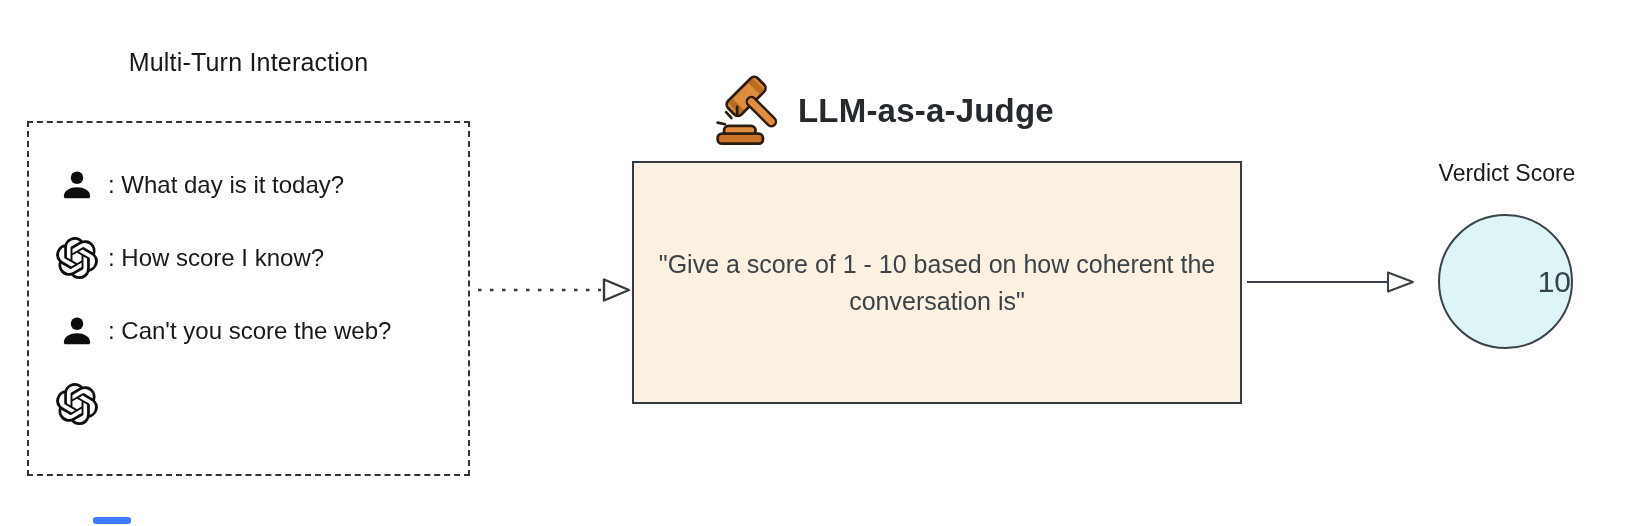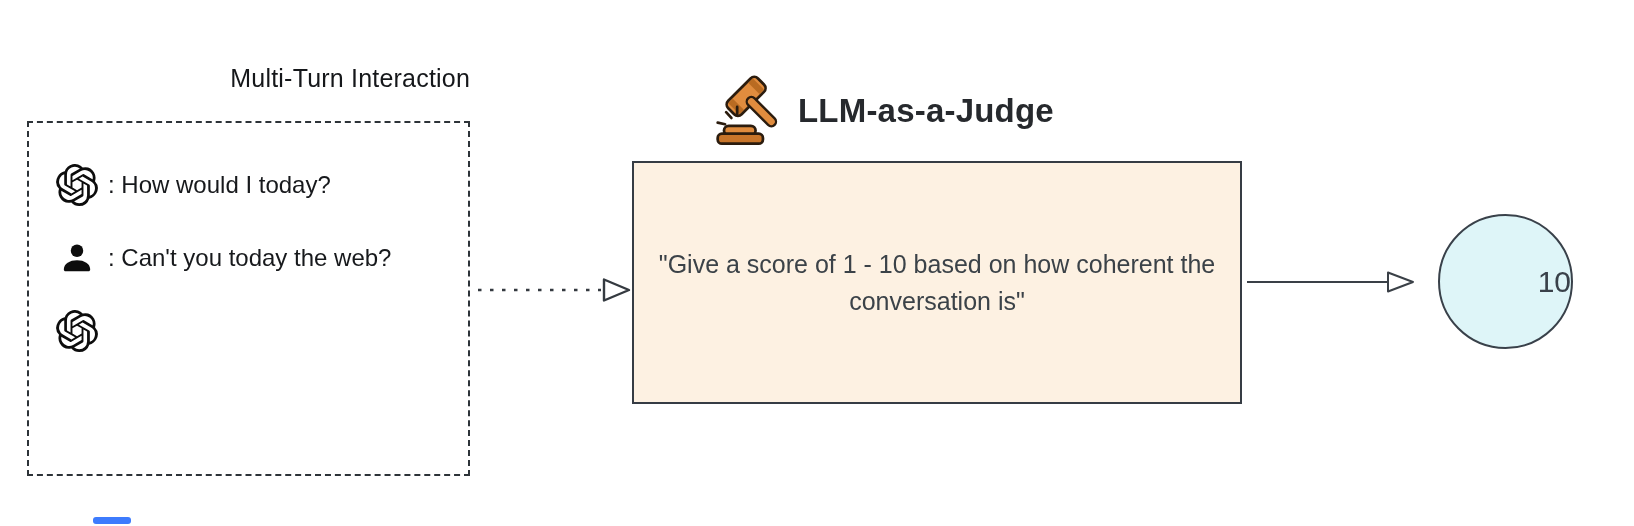--- a/index.html
+++ b/index.html
@@ -2,21 +2,21 @@
 <html><head>
 <meta charset="utf-8">
 <style>
   html,body{margin:0;padding:0;background:#ffffff;}
   .canvas{
     position:relative;width:1634px;height:526px;background:#ffffff;
     font-family:"Liberation Sans",sans-serif;color:#1c1f22;overflow:hidden;
   }
   
   .mt-title{
-    position:absolute;left:27px;top:64px;width:443px;text-align:right;
+    position:absolute;left:27px;top:48px;width:443px;text-align:center;
     font-size:25px;font-weight:500;color:#15171a;letter-spacing:.2px;
   }
   .mt-box{
     position:absolute;left:27px;top:121px;width:443px;height:355px;
     border:2px dashed #2d3338;box-sizing:border-box;
     display:flex;flex-direction:column;padding:40px 0 0 26px;gap:29px;
   }
   .mt-row{display:flex;align-items:center;height:44px;gap:9px;}
   .mt-ico{width:44px;display:flex;justify-content:center;align-items:center;flex:0 0 44px;}
   .mt-text{font-size:24px;color:#17191c;white-space:nowrap;}
@@ -52,38 +52,47 @@
 </style>
 </head>
 <body>
 
 <div class="canvas">
 
   <div class="mt-title">Multi-Turn Interaction</div>
 
   <div class="mt-box">
 
+    <div class="mt-row">
+      <span class="mt-ico">
+        <svg width="34" height="34" viewBox="0 0 24 24" fill="#0d0d0d">
+          <circle cx="12" cy="6.9" r="4.4"></circle>
+          <path d="M2.7 20.1c0-4.1 4.2-6.5 9.3-6.5s9.3 2.4 9.3 6.5c0 .7-.55 1.3-1.25 1.3H3.95c-.7 0-1.25-.6-1.25-1.3z"></path>
+        </svg>
+      </span>
+      <span class="mt-text">: What day is it today?</span>
+    </div>
 
     <div class="mt-row">
       <span class="mt-ico">
         <svg width="42" height="42" viewBox="0 0 24 24" fill="#0d0d0d">
           <path d="M22.2819 9.8211a5.9847 5.9847 0 0 0-.5157-4.9108 6.0462 6.0462 0 0 0-6.5098-2.9A6.0651 6.0651 0 0 0 4.9807 4.1818a5.9847 5.9847 0 0 0-3.9977 2.9 6.0462 6.0462 0 0 0 .7427 7.0966 5.98 5.98 0 0 0 .511 4.9107 6.051 6.051 0 0 0 6.5146 2.9001A5.9847 5.9847 0 0 0 13.2599 24a6.0557 6.0557 0 0 0 5.7718-4.2058 5.9894 5.9894 0 0 0 3.9977-2.9001 6.0557 6.0557 0 0 0-.7475-7.073zM13.2599 22.4301a4.4755 4.4755 0 0 1-2.8764-1.0408l.1419-.0804 4.7783-2.7582a.7948.7948 0 0 0 .3927-.6813v-6.7369l2.02 1.1686a.071.071 0 0 1 .038.052v5.5826a4.504 4.504 0 0 1-4.4945 4.4944zm-9.6607-4.1254a4.4708 4.4708 0 0 1-.5346-3.0137l.142.0852 4.783 2.7582a.7712.7712 0 0 0 .7806 0l5.8428-3.3685v2.3324a.0804.0804 0 0 1-.0332.0615L9.74 19.9502a4.4992 4.4992 0 0 1-6.1408-1.6464zM2.3408 7.8956a4.485 4.485 0 0 1 2.3655-1.9728V11.6a.7664.7664 0 0 0 .3879.6765l5.8144 3.3543-2.0201 1.1685a.0757.0757 0 0 1-.071 0l-4.8303-2.7865A4.504 4.504 0 0 1 2.3408 7.8956zm16.5963 3.8558L13.1038 8.364 15.1192 7.2a.0757.0757 0 0 1 .071 0l4.8303 2.7913a4.4944 4.4944 0 0 1-.6765 8.1042v-5.6772a.79.79 0 0 0-.407-.667zm2.0107-3.0231l-.142-.0852-4.7735-2.7818a.7759.7759 0 0 0-.7854 0L9.409 9.2297V6.8974a.0662.0662 0 0 1 .0284-.0615l4.8303-2.7866a4.4992 4.4992 0 0 1 6.6802 4.66zM8.3065 12.863l-2.02-1.1638a.0804.0804 0 0 1-.038-.0567V6.0742a4.4992 4.4992 0 0 1 7.3757-3.4537l-.142.0805L8.704 5.459a.7948.7948 0 0 0-.3927.6813zm1.0976-2.3654l2.602-1.4998 2.6069 1.4998v2.9994l-2.5974 1.4997-2.6067-1.4997z"></path>
         </svg>
       </span>
-      <span class="mt-text">: How would I today?</span>
+      <span class="mt-text">: How score I know?</span>
     </div>
 
     <div class="mt-row">
       <span class="mt-ico">
         <svg width="34" height="34" viewBox="0 0 24 24" fill="#0d0d0d">
           <circle cx="12" cy="6.9" r="4.4"></circle>
           <path d="M2.7 20.1c0-4.1 4.2-6.5 9.3-6.5s9.3 2.4 9.3 6.5c0 .7-.55 1.3-1.25 1.3H3.95c-.7 0-1.25-.6-1.25-1.3z"></path>
         </svg>
       </span>
-      <span class="mt-text">: Can't you today the web?</span>
+      <span class="mt-text">: Can't you score the web?</span>
     </div>
 
     <div class="mt-row">
       <span class="mt-ico">
         <svg width="42" height="42" viewBox="0 0 24 24" fill="#0d0d0d">
           <path d="M22.2819 9.8211a5.9847 5.9847 0 0 0-.5157-4.9108 6.0462 6.0462 0 0 0-6.5098-2.9A6.0651 6.0651 0 0 0 4.9807 4.1818a5.9847 5.9847 0 0 0-3.9977 2.9 6.0462 6.0462 0 0 0 .7427 7.0966 5.98 5.98 0 0 0 .511 4.9107 6.051 6.051 0 0 0 6.5146 2.9001A5.9847 5.9847 0 0 0 13.2599 24a6.0557 6.0557 0 0 0 5.7718-4.2058 5.9894 5.9894 0 0 0 3.9977-2.9001 6.0557 6.0557 0 0 0-.7475-7.073zM13.2599 22.4301a4.4755 4.4755 0 0 1-2.8764-1.0408l.1419-.0804 4.7783-2.7582a.7948.7948 0 0 0 .3927-.6813v-6.7369l2.02 1.1686a.071.071 0 0 1 .038.052v5.5826a4.504 4.504 0 0 1-4.4945 4.4944zm-9.6607-4.1254a4.4708 4.4708 0 0 1-.5346-3.0137l.142.0852 4.783 2.7582a.7712.7712 0 0 0 .7806 0l5.8428-3.3685v2.3324a.0804.0804 0 0 1-.0332.0615L9.74 19.9502a4.4992 4.4992 0 0 1-6.1408-1.6464zM2.3408 7.8956a4.485 4.485 0 0 1 2.3655-1.9728V11.6a.7664.7664 0 0 0 .3879.6765l5.8144 3.3543-2.0201 1.1685a.0757.0757 0 0 1-.071 0l-4.8303-2.7865A4.504 4.504 0 0 1 2.3408 7.8956zm16.5963 3.8558L13.1038 8.364 15.1192 7.2a.0757.0757 0 0 1 .071 0l4.8303 2.7913a4.4944 4.4944 0 0 1-.6765 8.1042v-5.6772a.79.79 0 0 0-.407-.667zm2.0107-3.0231l-.142-.0852-4.7735-2.7818a.7759.7759 0 0 0-.7854 0L9.409 9.2297V6.8974a.0662.0662 0 0 1 .0284-.0615l4.8303-2.7866a4.4992 4.4992 0 0 1 6.6802 4.66zM8.3065 12.863l-2.02-1.1638a.0804.0804 0 0 1-.038-.0567V6.0742a4.4992 4.4992 0 0 1 7.3757-3.4537l-.142.0805L8.704 5.459a.7948.7948 0 0 0-.3927.6813zm1.0976-2.3654l2.602-1.4998 2.6069 1.4998v2.9994l-2.5974 1.4997-2.6067-1.4997z"></path>
         </svg>
       </span>
     </div>
 
@@ -120,19 +129,20 @@
 
   <div class="judge-box">
     <div class="judge-prompt">"Give a score of 1 - 10 based on how coherent the conversation is"</div>
   </div>
 
   <svg class="arrow arrow-solid" width="180" height="40" viewBox="0 0 180 40">
     <line x1="7" y1="20" x2="147" y2="20" stroke="#3a4047" stroke-width="2"></line>
     <path d="M148 10.5 L173 20 L148 29.5 Z" fill="#ffffff" stroke="#3a4047" stroke-width="2" stroke-linejoin="round"></path>
   </svg>
 
+  <div class="verdict-label">Verdict Score</div>
   <div class="verdict-circle">
     <span class="verdict-score">10</span>
   </div>
 
   <div class="blue-marker"></div>
 
 </div>
 
 </body></html>

